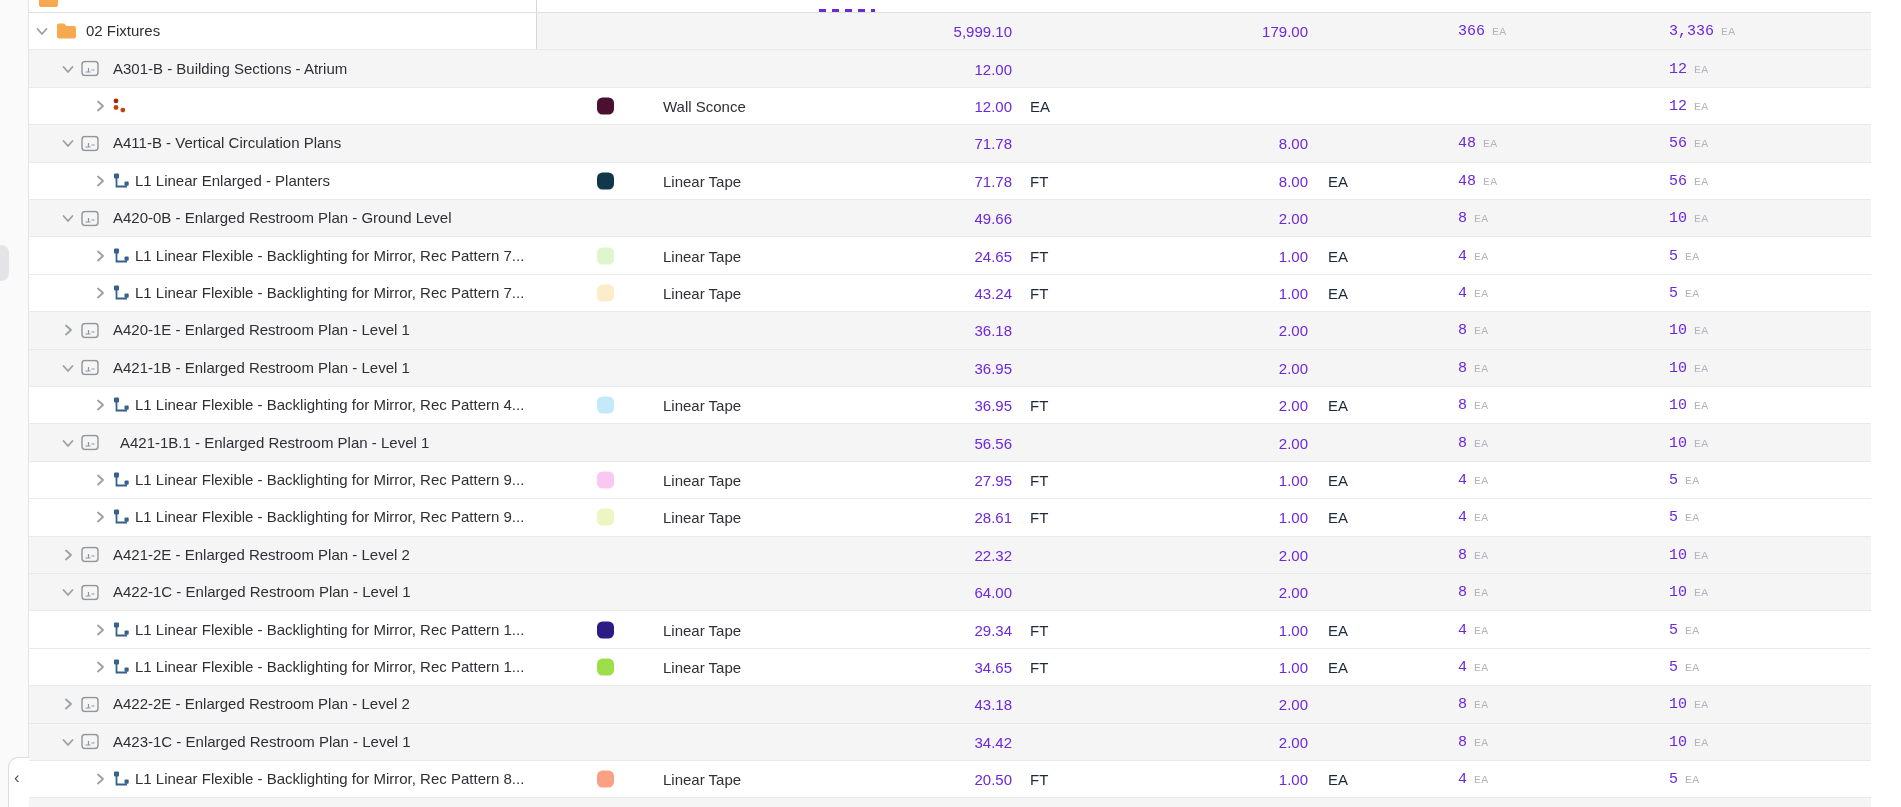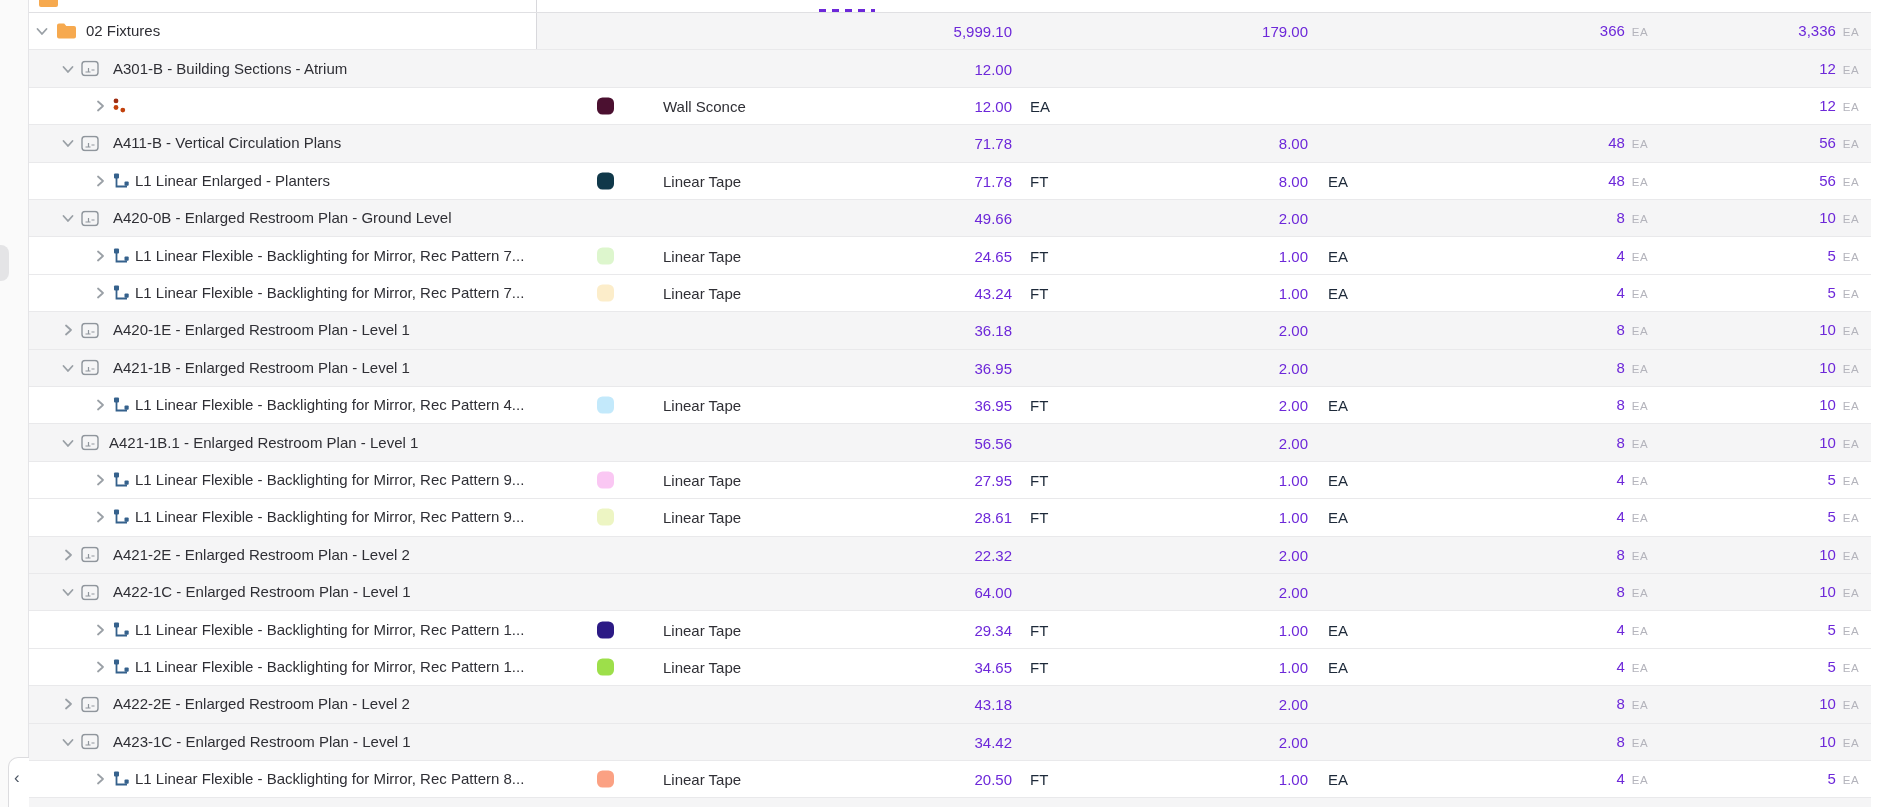--- a/index.html
+++ b/index.html
@@ -35,21 +35,21 @@
   .name-wrap { overflow:hidden; max-width:470px; }
   .swatch { left:568px; width:17px; height:17px; border-radius:5.5px; }
   .type { left:634px; font-size:15px; color:#2f2f35; }
 
   .q { font-size:15px; color:#6d28d9; text-align:right; }
   .q1 { left:800px; width:183px; }
   .q2 { left:1096px; width:183px; }
   .unit { font-size:15px; color:#1d2939; }
   .u1 { left:1001px; }
   .u2 { left:1299px; }
-  .qe { text-align:right; }
+  .qe { text-align:left;font-family:Liberation Mono, monospace; }
   .q3 { left:1429px; width:190px; }
   .q4 { left:1640px; width:190px; }
   .qe .num { font-size:15px; color:#6d28d9; }
   .qe .ea { font-size:11.5px; color:#b4b4bc; margin-left:7px; letter-spacing:.4px; }
 
   .sliver { position:absolute; left:790px; top:9px; width:56px; height:3px;
     background:repeating-linear-gradient(90deg,#6d28d9 0 7px, transparent 7px 13px); }
   .folder-sliver { position:absolute; left:9px; top:-9px; }
 </style>
 </head>
@@ -290,21 +290,21 @@
           <svg class="chev open" viewBox="0 0 16 16">
             <path d="M6 3.5l5 4.5-5 4.5" fill="none" stroke="#9aa0a6" stroke-width="1.8" stroke-linecap="round" stroke-linejoin="round"></path>
           </svg>
         </button>
         <span class="cell" style="left:52px;height:17px;display:flex;align-items:center">
           <svg width="18" height="16" viewBox="0 0 18 16">
             <rect x="1" y="1" width="16" height="14" rx="3" fill="none" stroke="#8f959c" stroke-width="1.4"></rect>
             <path d="M4.5 11.5h5M7.5 7.5v4M10.5 9.5h3" fill="none" stroke="#8f959c" stroke-width="1.2"></path>
           </svg>
         </span>
-        <div class="cell name-wrap" style="left:80px"><span class="name-label">A421-1B.1 - Enlarged Restroom Plan - Level 1</span></div>
+        <div class="cell name-wrap" style="left:91px"><span class="name-label">A421-1B.1 - Enlarged Restroom Plan - Level 1</span></div>
         <div class="cell q q1">56.56</div>
         <div class="cell q q2">2.00</div>
         <div class="cell qe q3"><span class="num">8</span><span class="ea">EA</span></div>
         <div class="cell qe q4"><span class="num">10</span><span class="ea">EA</span></div>
       </div>
       <div class="row leaf" style="top: 461.8px; height: 37.4px;">
         <button class="chev-btn cell" style="left:63px">
           <svg class="chev" viewBox="0 0 16 16">
             <path d="M6 3.5l5 4.5-5 4.5" fill="none" stroke="#9aa0a6" stroke-width="1.8" stroke-linecap="round" stroke-linejoin="round"></path>
           </svg>

